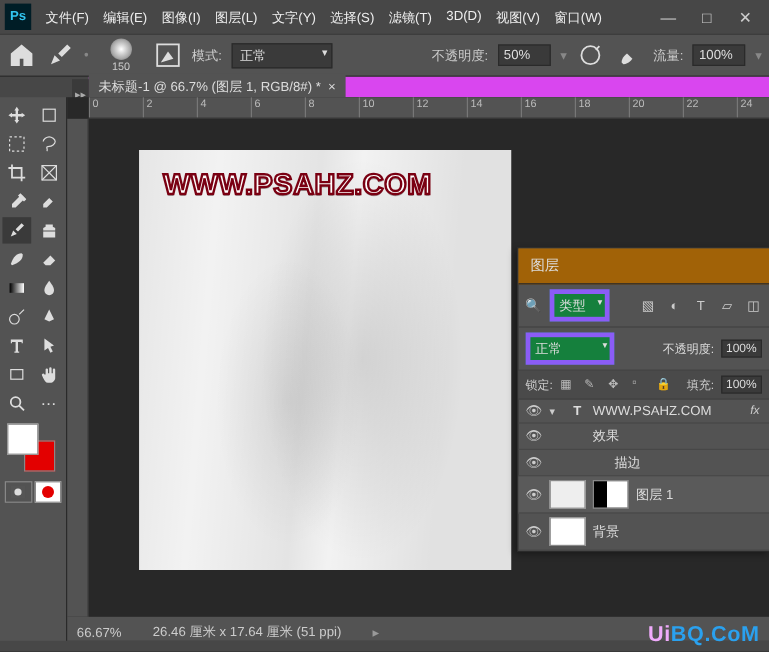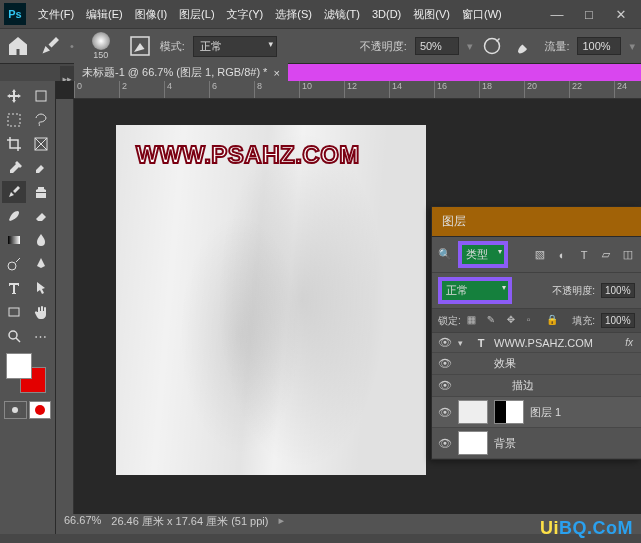--- a/index.html
+++ b/index.html
@@ -50,21 +50,21 @@
 .ruler-h { position: absolute; left: 18px; right: 0; top: 0; height: 18px; background: #535353; display: flex; color: #bbb; font-size: 9px; overflow: hidden; border-bottom: 1px solid #333; }
 .ruler-h span { width: 45px; text-align: left; padding-left: 2px; border-left: 1px solid #777; flex-shrink: 0; }
 .ruler-v { position: absolute; left: 0; top: 18px; bottom: 20px; width: 18px; background: #535353; border-right: 1px solid #333; }
 .canvas { position: absolute; left: 60px; top: 44px; width: 310px; height: 350px; background: #f5f5f5; overflow: hidden; }
 .silk { position: absolute; inset: 0; background:
   radial-gradient(ellipse 140px 280px at 60% 50%, rgba(0,0,0,0.12), transparent 60%),
   radial-gradient(ellipse 100px 200px at 40% 60%, rgba(0,0,0,0.08), transparent 60%),
   linear-gradient(95deg, rgba(0,0,0,0.05) 0%, transparent 20%, rgba(0,0,0,0.06) 45%, transparent 55%, rgba(0,0,0,0.07) 80%),
   #f2f2f2; }
 .watermark { position: absolute; top: 16px; left: 20px; font-family: Arial, sans-serif; font-weight: 900; font-size: 24px; letter-spacing: 0.5px; color: #fff; -webkit-text-stroke: 2px #7a0012; text-shadow: 0 1px 0 rgba(0,0,0,0.3); }
-.statusbar { position: absolute; left: 0; right: 0; bottom: 0; height: 20px; background: #535353; display: flex; align-items: flex-start; padding: 0 8px; gap: 10px; color: #ccc; font-size: 11px; }
+.statusbar { position: absolute; left: 0; right: 0; bottom: 0; height: 20px; background: #535353; display: flex; align-items: flex-end; padding: 0 8px; gap: 26px; color: #ccc; font-size: 11px; }
 
 
 .panel { position: absolute; right: 0; top: 206px; width: 210px; background: #535353; border: 1px solid #2a2a2a; border-right: none; box-shadow: -2px 2px 6px rgba(0,0,0,0.4); }
 .panel-tab { background: #a16207; padding: 6px 10px; font-size: 12px; color: #ddd; border-bottom: 1px solid #2a2a2a; }
 .panel-row { display: flex; align-items: center; padding: 4px 6px; gap: 6px; border-bottom: 1px solid #414141; }
 .panel-sel { background: #15803d; border: 4px solid #8b5cf6; padding: 2px 14px 2px 4px; color: #ddd; font-size: 11px; position: relative; }
 .panel-sel:after { content: "▾"; position: absolute; right: 2px; top: 2px; font-size: 8px; }
 .mini-icon { width: 14px; height: 14px; color: #ccc; display: flex; align-items: center; justify-content: center; font-size: 11px; }
 .filter-icons { display: flex; gap: 8px; margin-left: auto; }
 .panel-num { background: #3a3a3a; border: 1px solid #2a2a2a; width: 34px; padding: 1px 3px; color: #ddd; font-size: 10px; text-align: left; }
@@ -73,21 +73,21 @@
 .layer-item { display: flex; align-items: center; padding: 3px 6px; gap: 6px; font-size: 11px; color: #ddd; border-bottom: 1px solid #474747; }
 .layer-item.sel { background: #5a5a5a; }
 .eye { width: 14px; color: #ccc; text-align: center; }
 .thumb { width: 30px; height: 24px; background: #eee; border: 1px solid #888; flex-shrink: 0; }
 .thumb.mask { background: linear-gradient(90deg,#000 0%,#000 40%,#fff 40%,#fff 100%); }
 .l-indent { width: 12px; }
 .fx-badge { margin-left: auto; font-style: italic; font-size: 10px; color: #ccc; padding-right: 2px; }
 .collapse { width: 10px; color: #ccc; font-size: 9px; }
 
 .brandmark { position: absolute; right: 8px; bottom: 4px; font-family: Verdana, sans-serif; font-weight: 700; font-size: 18px; color: #2aa1ef; letter-spacing: 0.5px; }
-.brandmark .s1 { color: #fde047; margin-left: 46px; }
+.brandmark .s1 { color: #f0abfc; margin-left: 46px; }
 </style>
 </head>
 <body>
 
 <div class="titlebar">
   <div class="ps-logo">Ps</div>
   <div class="menu-item">文件(F)</div>
   <div class="menu-item">编辑(E)</div>
   <div class="menu-item">图像(I)</div>
   <div class="menu-item">图层(L)</div>

